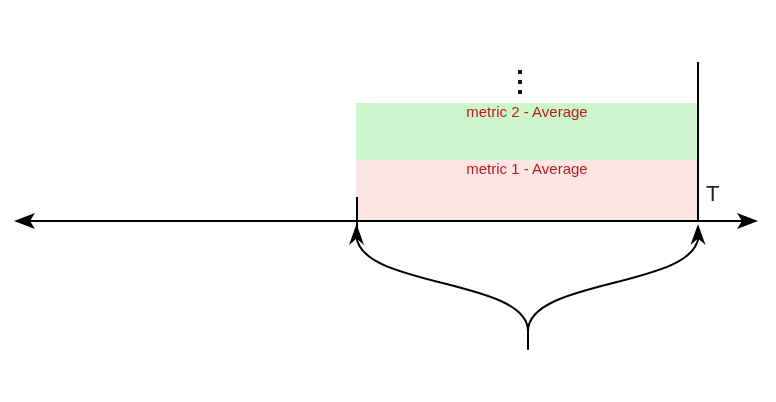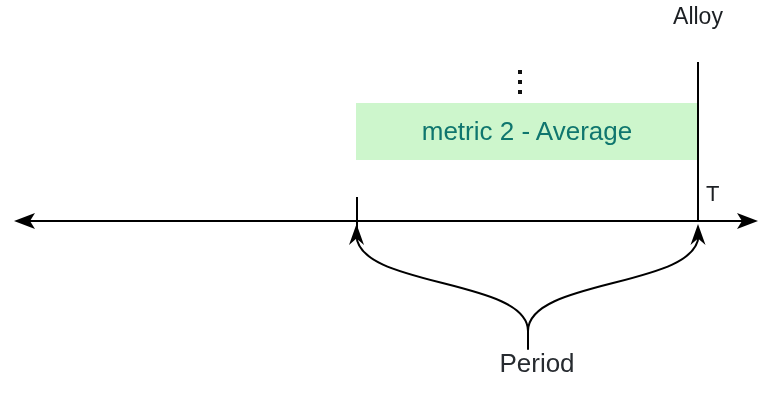--- a/index.html
+++ b/index.html
@@ -2,22 +2,22 @@
 <html><head>
 <meta charset="utf-8">
 <style>
   html,body{margin:0;padding:0;background:#ffffff;}
   .canvas{
     position:relative;width:776px;height:402px;background:#ffffff;overflow:hidden;
     font-family:"Liberation Sans","DejaVu Sans",sans-serif;color:#1c1f23;
   }
   .layer-svg{position:absolute;left:0;top:0;width:776px;height:402px;z-index:3;pointer-events:none;}
   .metric-box{
-    position:absolute;left:356px;width:342px;display:flex;align-items:center;justify-content:center;
-    z-index:1;font-size:26px;color:#0f766e;
+    position:absolute;left:356px;width:342px;display:flex;align-items:flex-start;justify-content:center;
+    z-index:1;font-size:15px;color:#b91c1c;
   }
   .metric-box.m2{top:103px;height:57px;background:#cdf6cc;}
   .metric-box.m1{top:160px;height:61px;background:#fbe6e4;}
   .ellipsis{position:absolute;left:518px;top:70px;z-index:2;display:flex;flex-direction:column;gap:6px;}
   .ellipsis .dot{width:4px;height:4px;background:#111;}
   .alloy-label{
     position:absolute;left:608px;top:2px;width:180px;text-align:center;z-index:2;
     font-size:23px;line-height:28px;color:#1c1f23;
   }
   .t-label{position:absolute;left:706px;top:181px;width:30px;z-index:2;font-size:22px;color:#1c1f23;}
@@ -27,32 +27,34 @@
   }
 </style>
 </head>
 <body>
 
 <div class="canvas">
 
   <div class="metric-box m2">
     <span>metric 2 - Average</span>
   </div>
+  <div class="metric-box m1">
+    <span>metric 1 - Average</span>
+  </div>
 
   <div class="ellipsis">
     <div class="dot"></div>
     <div class="dot"></div>
     <div class="dot"></div>
   </div>
 
   <div class="alloy-label">
-    <span>Alloy</span><br>
+    <br>
   </div>
   <div class="t-label">T</div>
-  <div class="period-label">Period</div>
 
   <svg class="layer-svg" viewBox="0 0 776 402" xmlns="http://www.w3.org/2000/svg">
 
     <path d="M 28 221 L 746 221" stroke="#000" stroke-width="2.2" fill="none"></path>
     <path d="M 14 221 L 35 213 L 30 221 L 35 229 Z" fill="#000"></path>
     <path d="M 758 221 L 737 213 L 742 221 L 737 229 Z" fill="#000"></path>
 
     <path d="M 357 197 L 357 229" stroke="#000" stroke-width="2" fill="none"></path>
 
     <path d="M 698 62 L 698 221" stroke="#000" stroke-width="2" fill="none"></path>

